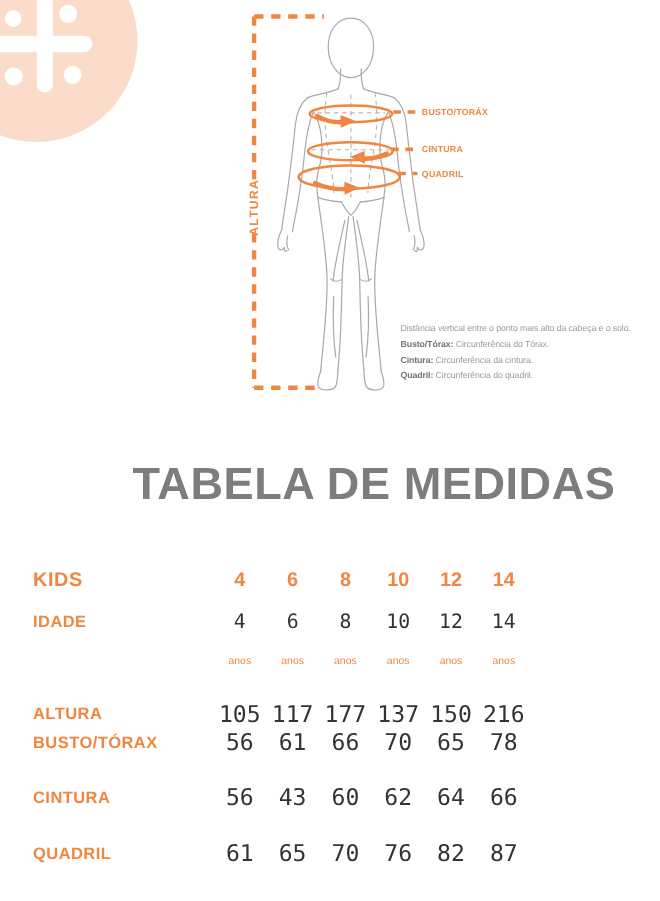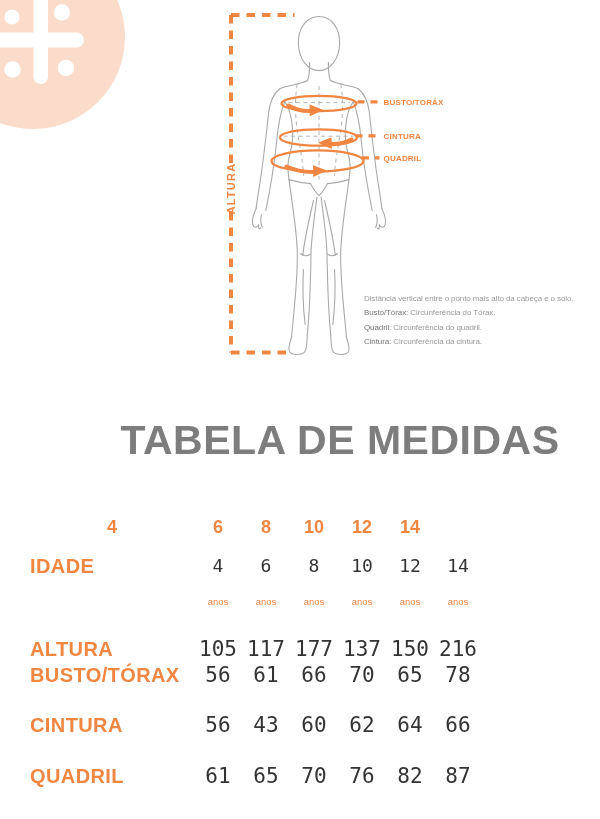--- a/index.html
+++ b/index.html
@@ -22,30 +22,30 @@
   .bracket-line{stroke:var(--orange);stroke-width:4;fill:none;stroke-dasharray:8.5 7;}
   .connector-line{stroke:var(--orange);stroke-width:3.2;fill:none;stroke-dasharray:7 6;}
   .altura-text{fill:var(--orange);font-size:11px;font-weight:bold;letter-spacing:1.2px;}
   .measure-label{fill:var(--orange);font-size:8px;font-weight:bold;letter-spacing:.2px;}
   
   .legend{
     position:absolute;left:364px;top:292px;width:236px;
     font-size:8px;line-height:14.4px;color:var(--legend_gray);
     letter-spacing:-.1px;white-space:nowrap;
   }
-  .legend b{color:var(--legend_bold_gray);font-weight:normal;}
+  .legend b{color:var(--legend_bold_gray);font-weight:bold;}
   
   .page-title{
     position:absolute;top:417px;left:70px;width:540px;text-align:center;
     font-size:41px;font-weight:bold;color:var(--title_gray);letter-spacing:.5px;
   }
   
   .size-table{position:absolute;left:30px;top:514px;width:482px;}
   .t-row{display:grid;grid-template-columns:164px repeat(6,48px);align-items:center;height:26px;}
-  .t-label{color:var(--orange);font-weight:bold;font-size:20px;letter-spacing:.4px;}
+  .t-label{color:var(--orange);font-weight:bold;font-size:15px;letter-spacing:.4px;}
   .t-cell{text-align:center;}
   .header-row .t-label{font-size:18px;letter-spacing:.6px;}
   .header-row .t-cell{color:var(--orange);font-weight:bold;font-size:18px;}
   .num{font-family:"DejaVu Sans Mono", monospace;font-size:21px;color:var(--number_dark);}
   .idade-row{height:auto;margin-top:16px;align-items:start;}
   .idade-row .t-label{line-height:20px;}
   .idade-row .num{font-size:18px;line-height:20px;display:block;}
   .unit{display:block;font-size:9.5px;color:var(--orange);line-height:12px;margin-top:20px;}
   .altura-row{margin-top:28px;}
   .busto-row{}
@@ -132,29 +132,30 @@
     <path class="connector-line" d="M362 157.8 H379.5"></path>
     <text class="measure-label" x="383.5" y="104.6">BUSTO/TORÁX</text>
     <text class="measure-label" x="383.5" y="138.6">CINTURA</text>
     <text class="measure-label" x="383.5" y="160.6">QUADRIL</text>
   </g>
 </svg>
 
 <div class="legend">
   <div><b></b><span>Distância vertical entre o ponto mais alto da cabeça e o solo.</span></div>
   <div><b>Busto/Tórax:</b><span> Circunferência do Tórax.</span></div>
+  <div><b>Cintura:</b><span> Circunferência da cintura.</span></div>
   <div><b>Quadril:</b><span> Circunferência do quadril.</span></div>
-  <div><b>Cintura:</b><span> Circunferência da cintura.</span></div>
 </div>
 
 <h1 class="page-title">TABELA DE MEDIDAS</h1>
 
 <div class="size-table">
 
   <div class="t-row header-row">
+    <div class="t-label">KIDS</div>
     <div class="t-cell">4</div>
     <div class="t-cell">6</div>
     <div class="t-cell">8</div>
     <div class="t-cell">10</div>
     <div class="t-cell">12</div>
     <div class="t-cell">14</div>
   </div>
 
   <div class="t-row idade-row">
     <div class="t-label">IDADE</div>

